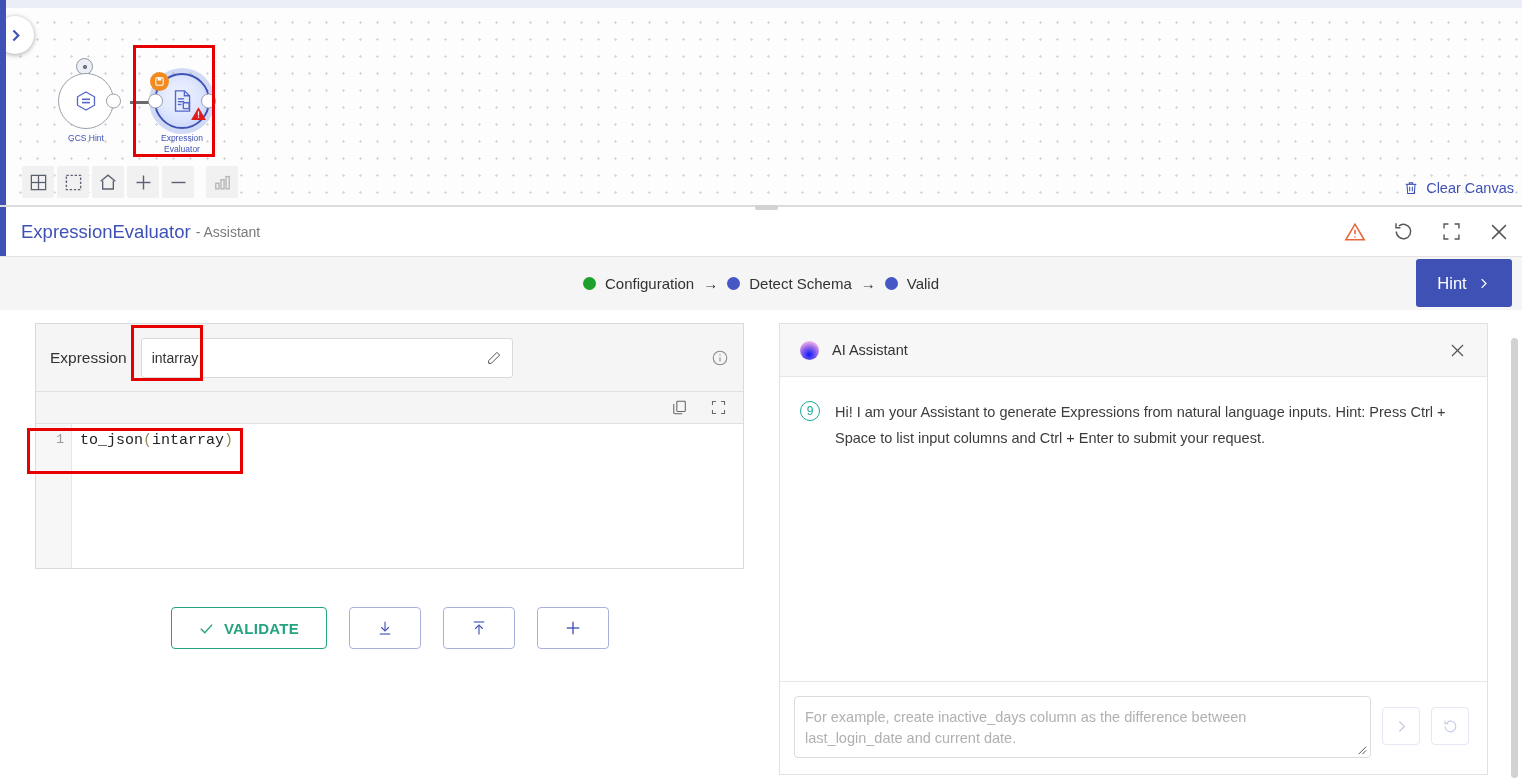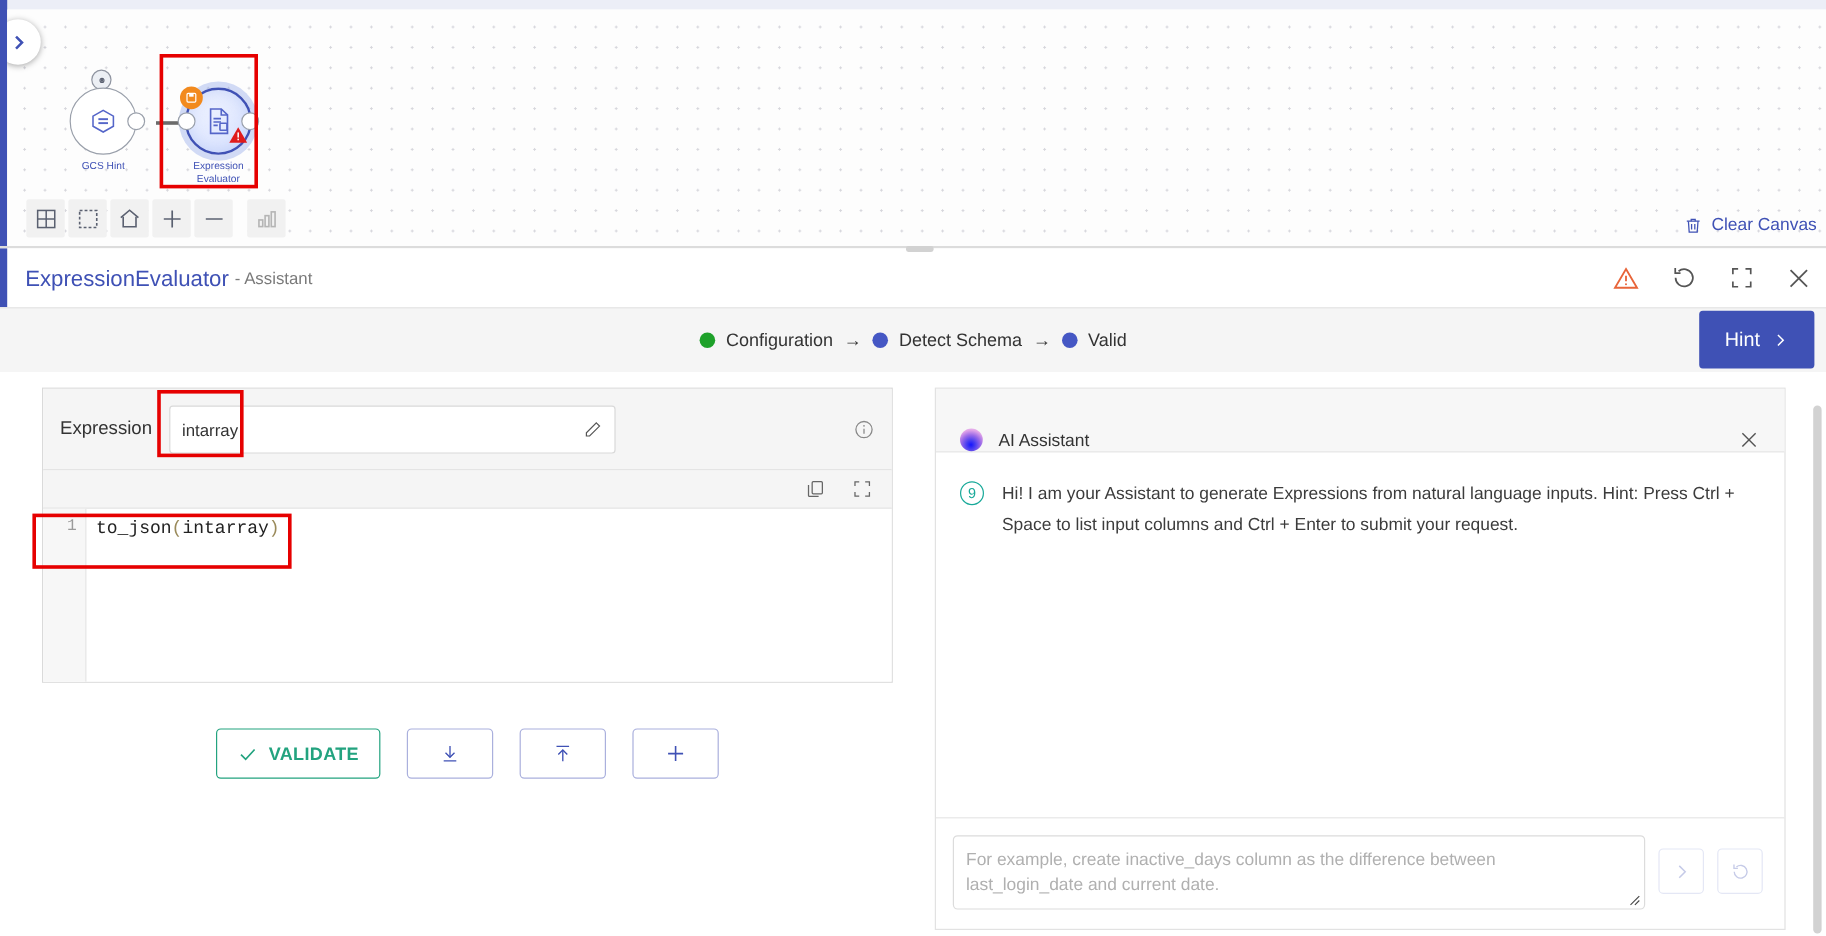--- a/index.html
+++ b/index.html
@@ -185,37 +185,37 @@
 
   .btn-row {
     position: absolute; left: 35px; top: 297px; width: 709px;
     display: flex; align-items: center; justify-content: center; gap: 22px;
   }
   .btn {
     height: 42px; border-radius: 4px; background: #fff; cursor: pointer;
     display: flex; align-items: center; justify-content: center; gap: 9px;
     font-size: 15px; font-weight: bold; letter-spacing: .3px;
   }
-  .btn.validate { width: 137px; border: 1px solid #23a37f; color: #23a37f; }
+  .btn.validate { width: 156px; border: 1px solid #23a37f; color: #23a37f; }
   .btn.sq { width: 72px; border: 1px solid #aab0dd; color: #3f51b5; }
 
   .valid-msg {
     position: absolute; left: 35px; top: 362px; width: 709px; height: 54px;
     background: #cfe9d4; border-radius: 4px; display: flex; align-items: center;
     padding-left: 25px; font-size: 15px; color: #1d5c2c;
   }
 
   
   .ai-panel {
     position: absolute; left: 779px; top: 13px; width: 709px; height: 452px;
     border: 1px solid #e2e2e2; background: #fff; display: flex; flex-direction: column;
   }
   .ai-head {
     height: 53px; background: #f7f7f7; border-bottom: 1px solid #e7e7e7;
-    display: flex; align-items: flex-end; padding: 0 20px;
+    display: flex; align-items: center; padding: 0 20px;
   }
   .ai-orb {
     width: 19px; height: 19px; border-radius: 50%; margin-right: 13px;
     background: radial-gradient(circle at 48% 72%, #1414ff 0%, #4a3ff0 22%,
                 #9a6ae8 48%, #e0a3e8 72%, #f6d9f2 100%);
   }
   .ai-title { font-size: 14.5px; color: #333; }
   .ai-close { margin-left: auto; cursor: pointer; display: flex; }
   .ai-body { flex: 1; padding: 22px 26px 0 20px; }
   .ai-msg { display: flex; gap: 15px; }

